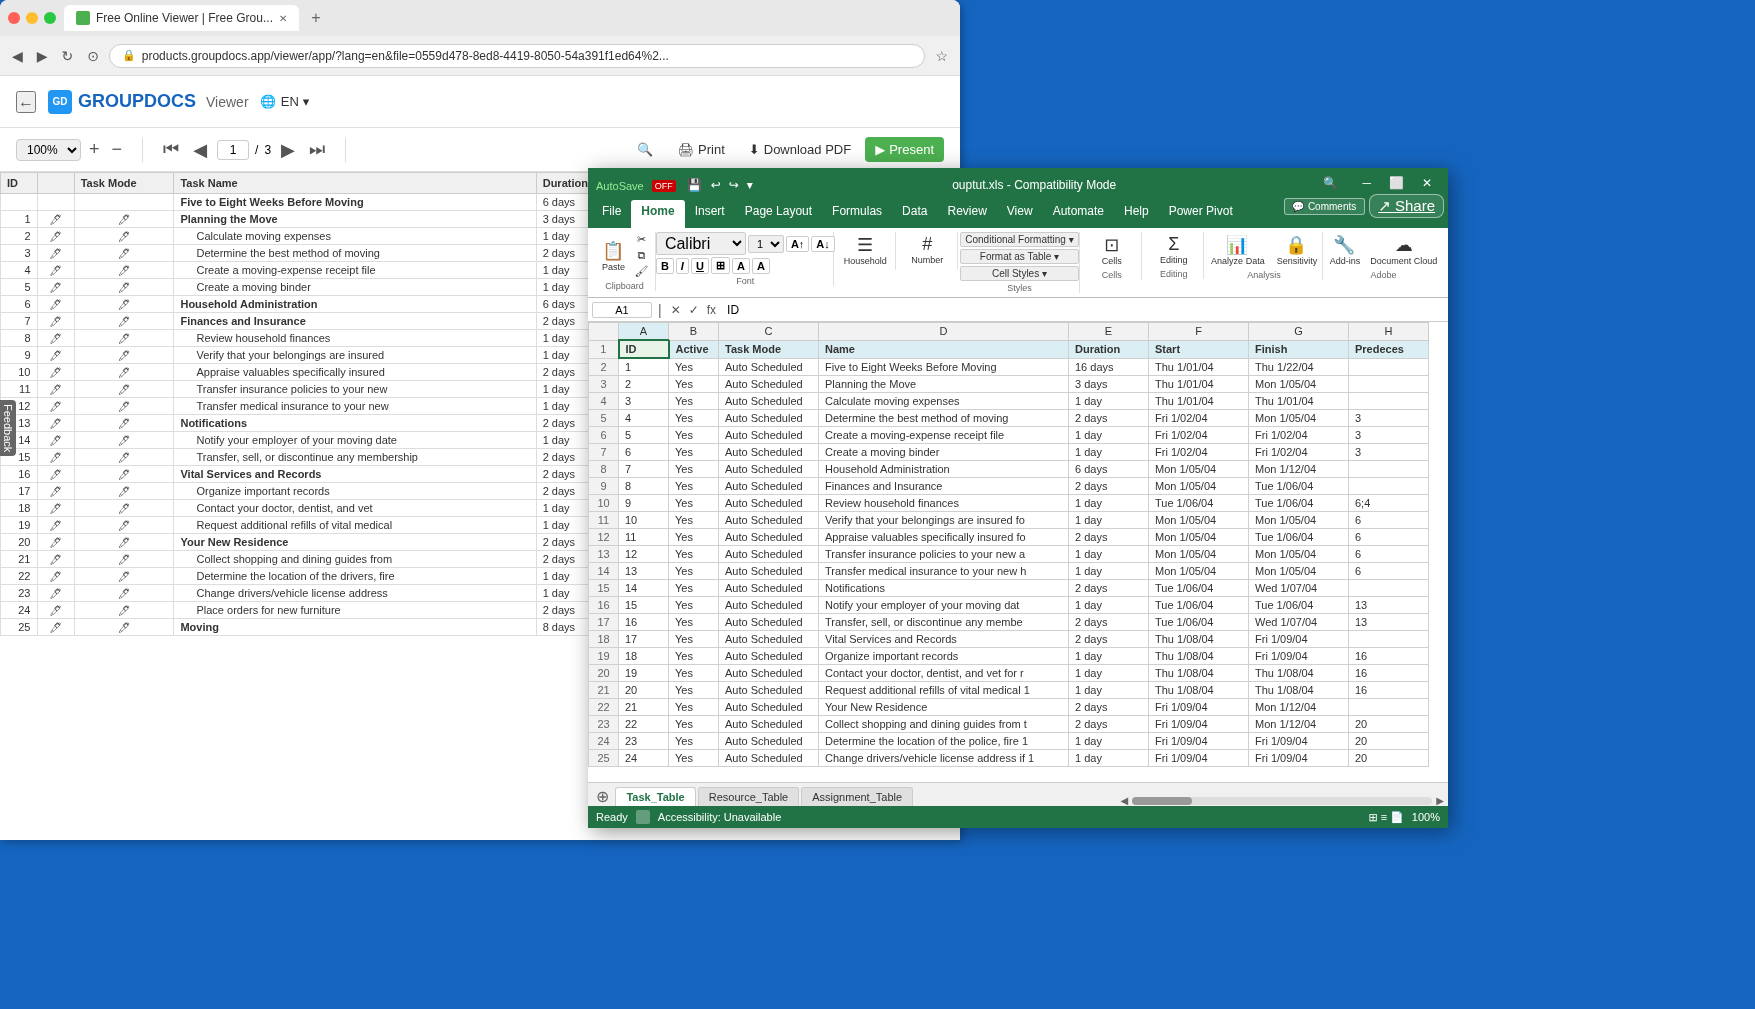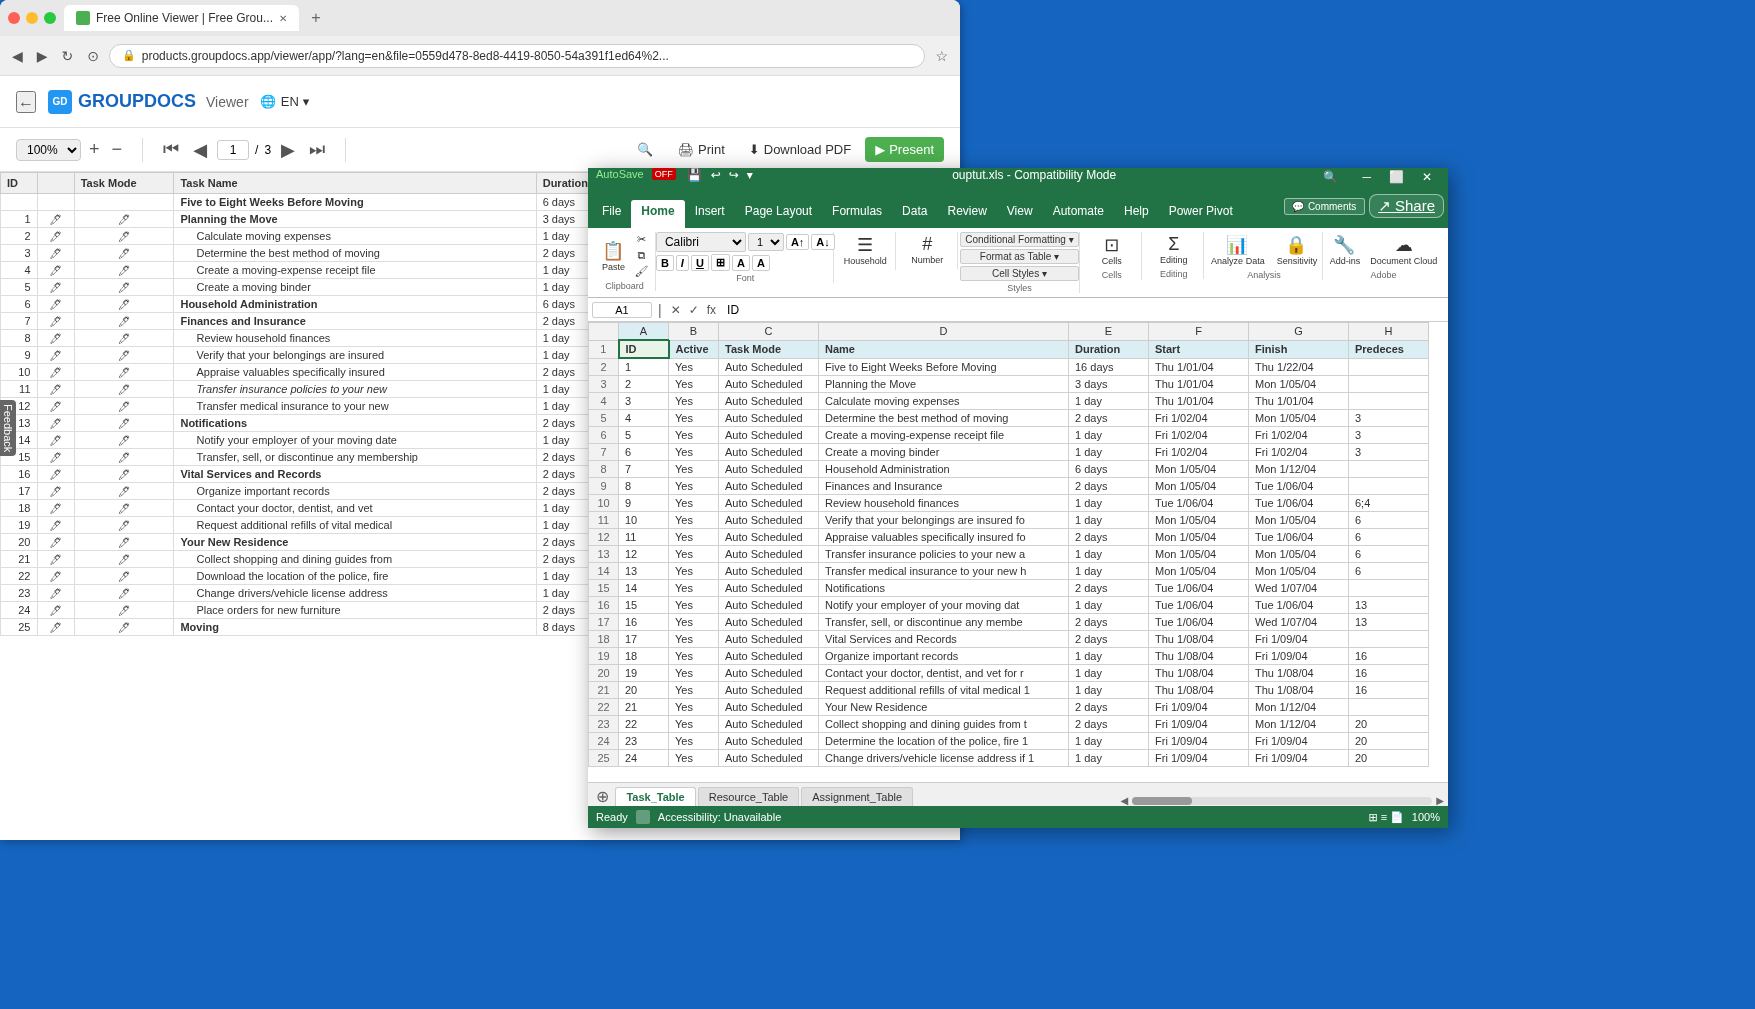--- a/index.html
+++ b/index.html
@@ -140,22 +140,22 @@
       width: 860px; height: 660px;
       background: #fff;
       box-shadow: 4px 4px 20px rgba(0,0,0,0.4);
       display: flex;
       flex-direction: column;
     }
     .excel-titlebar {
       background: #217346;
       height: 32px;
       display: flex;
-      align-items: flex-start;
-      padding: 0 8px;
+      align-items: flex-end;
+      padding: 8px 8px;
       color: #fff;
       font-size: 12px;
       gap: 8px;
     }
     .excel-title-center {
       flex: 1;
       text-align: center;
       font-size: 12px;
     }
     .excel-win-controls { display: flex; gap: 2px; }
@@ -242,21 +242,21 @@
     }
     .font-row {
       display: flex;
       align-items: center;
       gap: 2px;
     }
     .font-select {
       border: 1px solid #ccc;
       border-radius: 2px;
       padding: 1px 4px;
-      font-size: 12px;
+      font-size: 16px;
       width: 90px;
     }
     .font-size-select {
       border: 1px solid #ccc;
       border-radius: 2px;
       padding: 1px 4px;
       font-size: 11px;
       width: 36px;
     }
     .format-btn {
@@ -597,21 +597,21 @@
     <td style="padding-left:22px;">Appraise valuables specifically insured</td>
     <td>2 days</td>
     <td>Mon 1/05/04</td>
     <td>Tue 1/06/04</td>
     <td>6</td>
   </tr>
           <tr>
     <td class="row-id">11</td>
     <td class="icon-cell">🖊</td>
     <td class="icon-cell">🖊</td>
-    <td style="padding-left:22px;font-style:italic;">Transfer insurance policies to your new</td>
+    <td style="padding-left:22px;">Transfer insurance policies to your new</td>
     <td>1 day</td>
     <td>Mon 1/05/04</td>
     <td>Mon 1/05/04</td>
     <td>6</td>
   </tr>
           <tr>
     <td class="row-id">12</td>
     <td class="icon-cell">🖊</td>
     <td class="icon-cell">🖊</td>
     <td style="padding-left:22px;">Transfer medical insurance to your new</td>
@@ -707,21 +707,21 @@
     <td style="padding-left:22px;">Collect shopping and dining guides from</td>
     <td>2 days</td>
     <td>Fri 1/09/04</td>
     <td>Mon 1/12/04</td>
     <td>20</td>
   </tr>
           <tr>
     <td class="row-id">22</td>
     <td class="icon-cell">🖊</td>
     <td class="icon-cell">🖊</td>
-    <td style="padding-left:22px;">Download the location of the police, fire</td>
+    <td style="padding-left:22px;">Determine the location of the drivers, fire</td>
     <td>1 day</td>
     <td>Fri 1/09/04</td>
     <td>Fri 1/09/04</td>
     <td>20</td>
   </tr>
           <tr>
     <td class="row-id">23</td>
     <td class="icon-cell">🖊</td>
     <td class="icon-cell">🖊</td>
     <td style="padding-left:22px;">Change drivers/vehicle license address</td>

